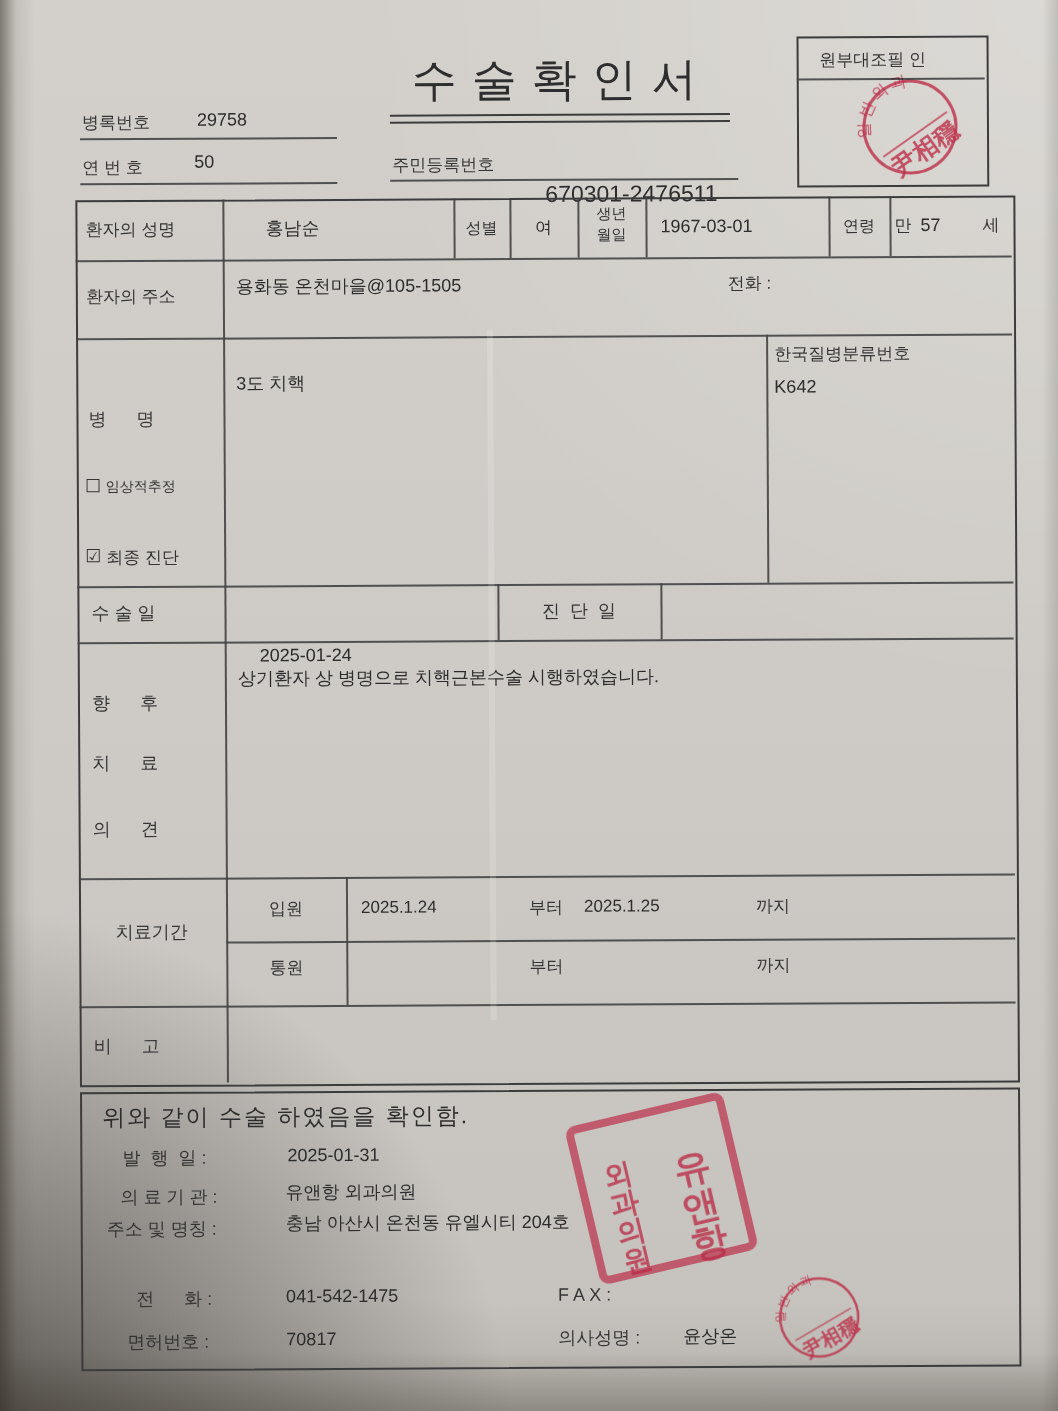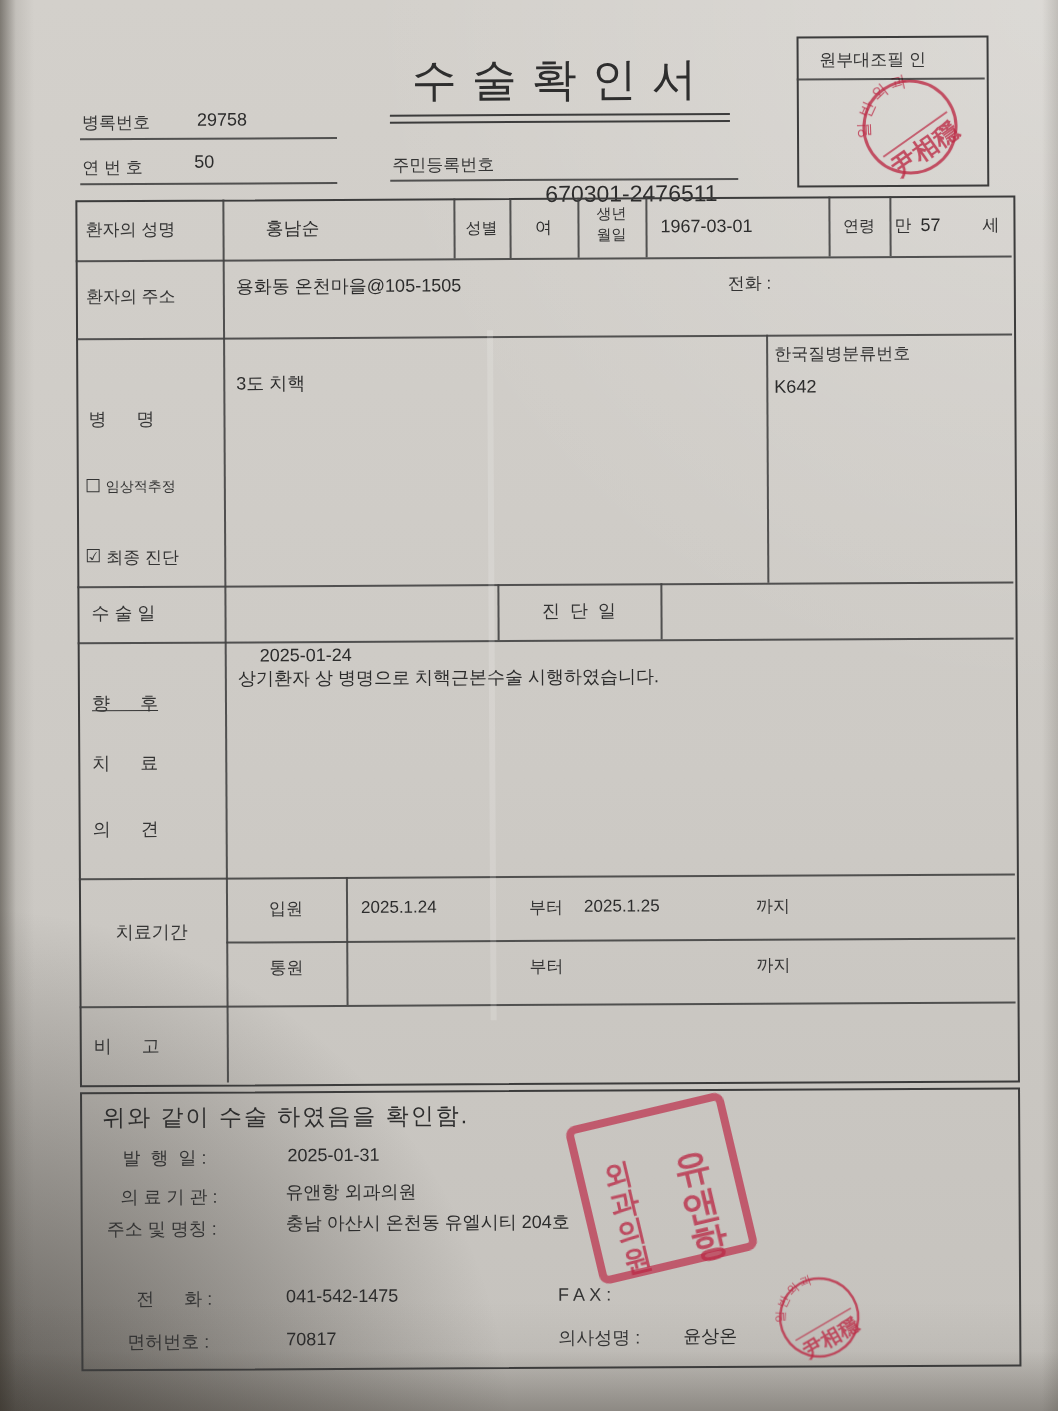--- a/index.html
+++ b/index.html
@@ -111,21 +111,21 @@
   <div class="t" style="left:86px;top:544px;font-size:18px;">☑</div>
   <div class="t" style="left:107px;top:546px;font-size:17px;">최종 진단</div>
   <div class="t" style="left:776px;top:346px;font-size:17px;text-align:center;">한국질병분류번호</div>
   <div class="t v" style="left:776px;top:378px;font-size:18px;">K642</div>
 
   <div class="t" style="left:92px;top:601px;font-size:18px;">수 술 일</div>
   <div class="t v" style="left:260px;top:600px;font-size:18px;margin-top:44px;">2025-01-24</div>
   <div class="t ctr" style="left:498px;top:601px;width:163px;font-size:18px;">진  단  일</div>
 
   <div class="t v" style="left:238px;top:667px;font-size:18px;">상기환자 상 병명으로 치핵근본수술 시행하였습니다.</div>
-  <div class="t" style="left:92px;top:691px;font-size:18px;text-decoration:underline;">향      후</div>
+  <div class="t" style="left:92px;top:691px;font-size:18px;">향      후</div>
   <div class="t" style="left:92px;top:751px;font-size:18px;">치      료</div>
   <div class="t" style="left:92px;top:817px;font-size:18px;">의      견</div>
 
   <div class="t ctr" style="left:78px;top:920px;width:145px;font-size:18px;">치료기간</div>
   <div class="t ctr" style="left:225px;top:898px;width:120px;font-size:17px;">입원</div>
   <div class="t v" style="left:360px;top:897px;font-size:17px;">2025.1.24</div>
   <div class="t" style="left:528px;top:898px;font-size:17px;">부터</div>
   <div class="t v" style="left:583px;top:897px;font-size:17px;">2025.1.25</div>
   <div class="t" style="left:755px;top:898px;font-size:17px;">까지</div>
   <div class="t ctr" style="left:225px;top:957px;width:120px;font-size:17px;">통원</div>

